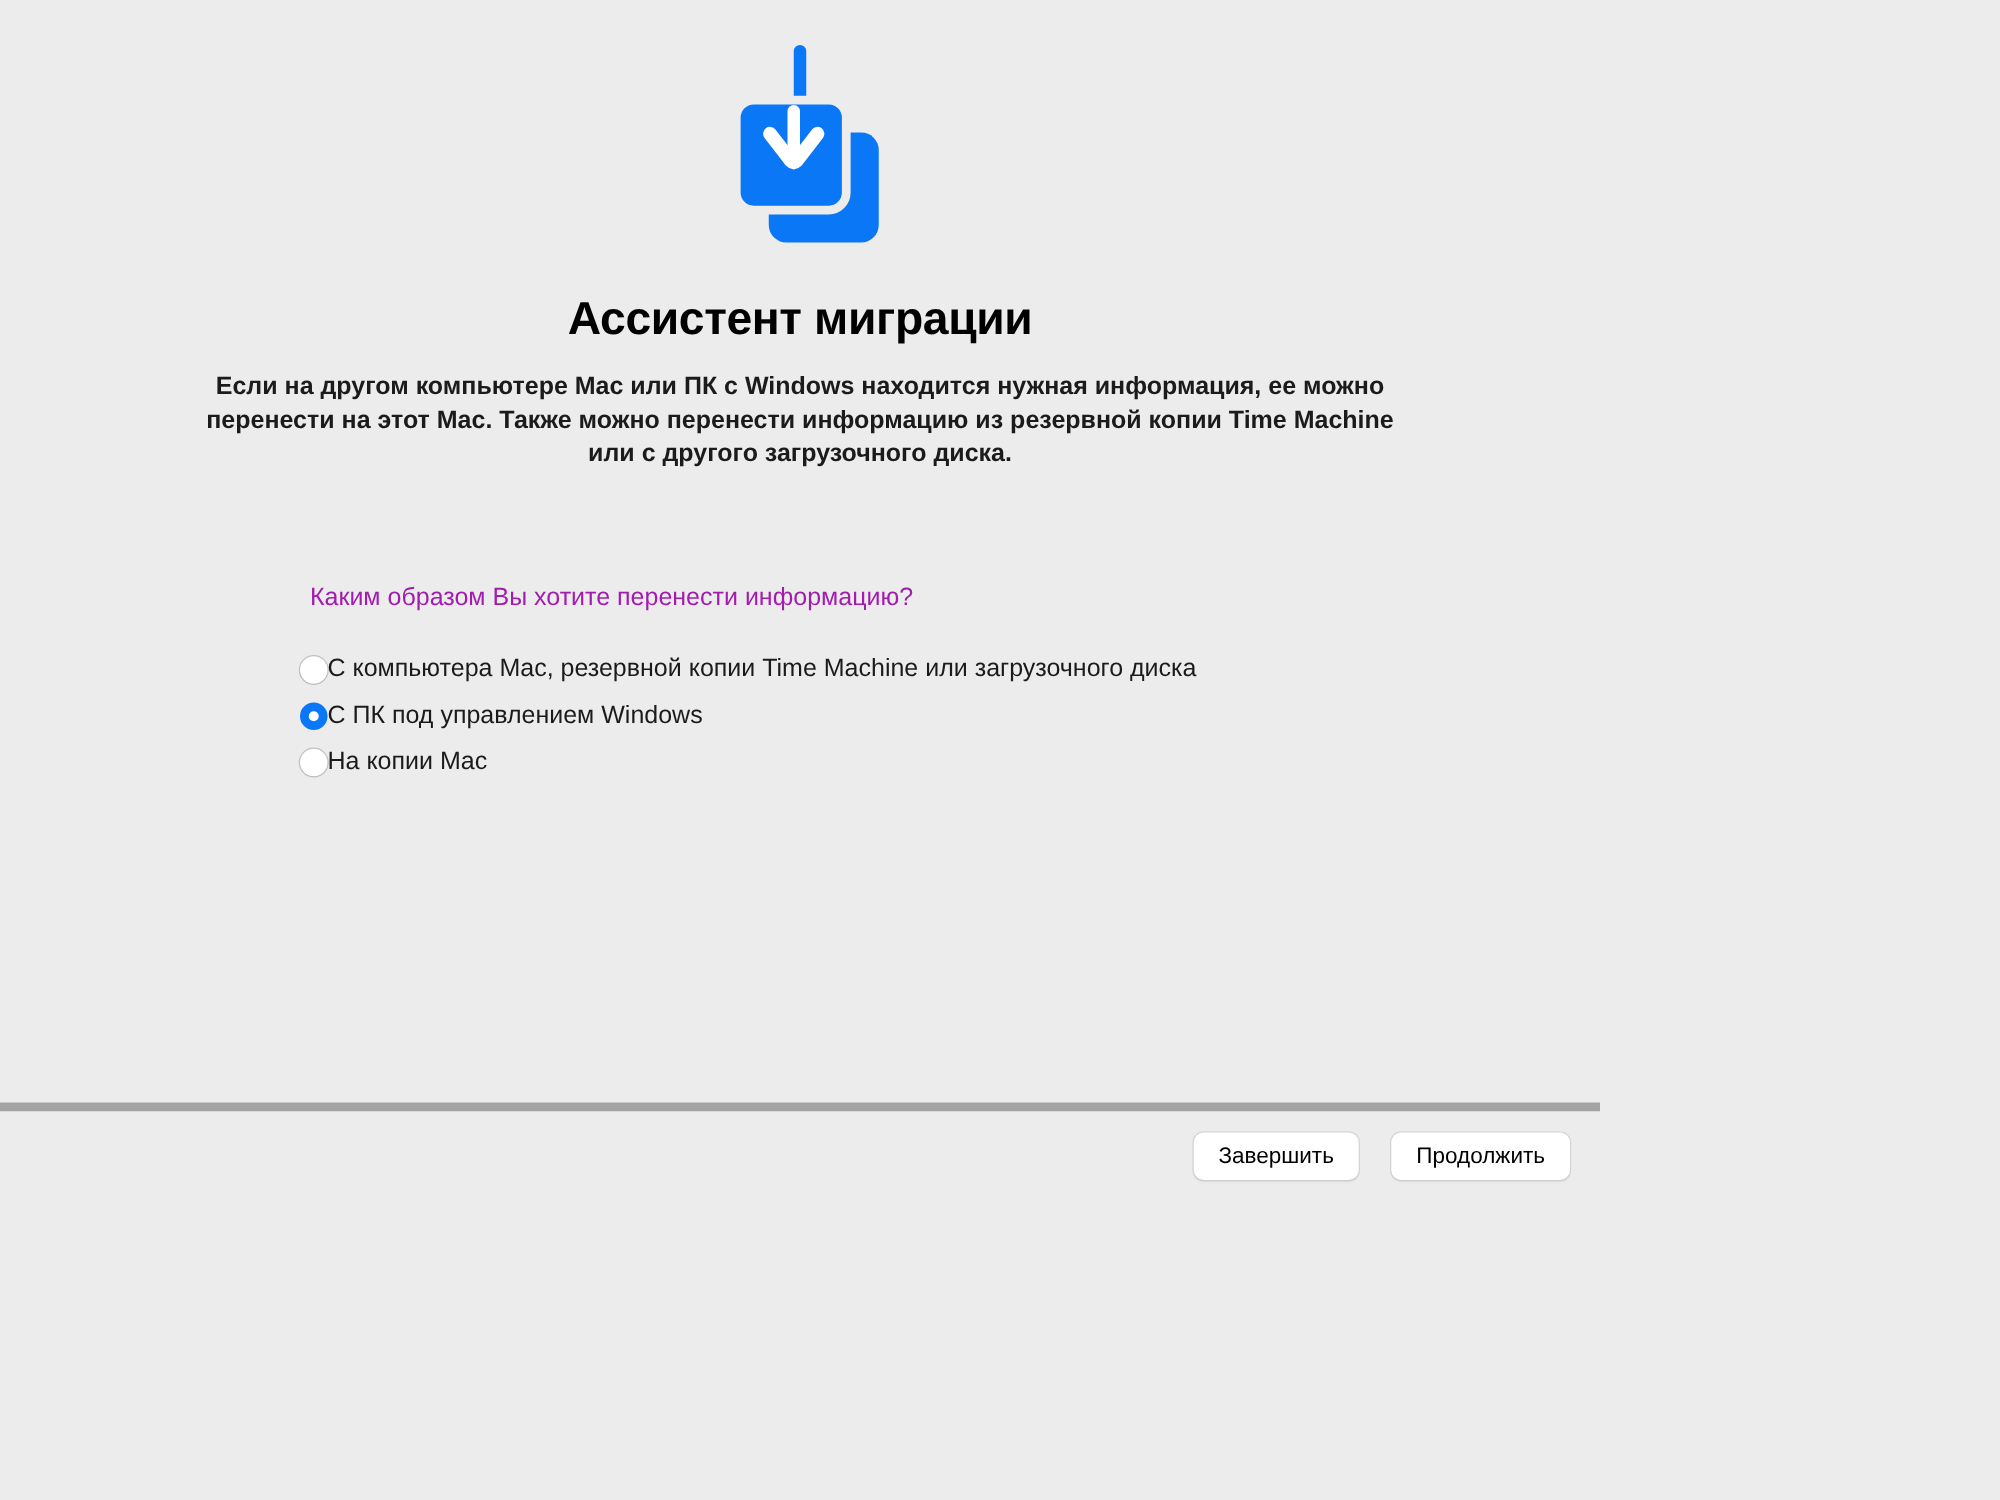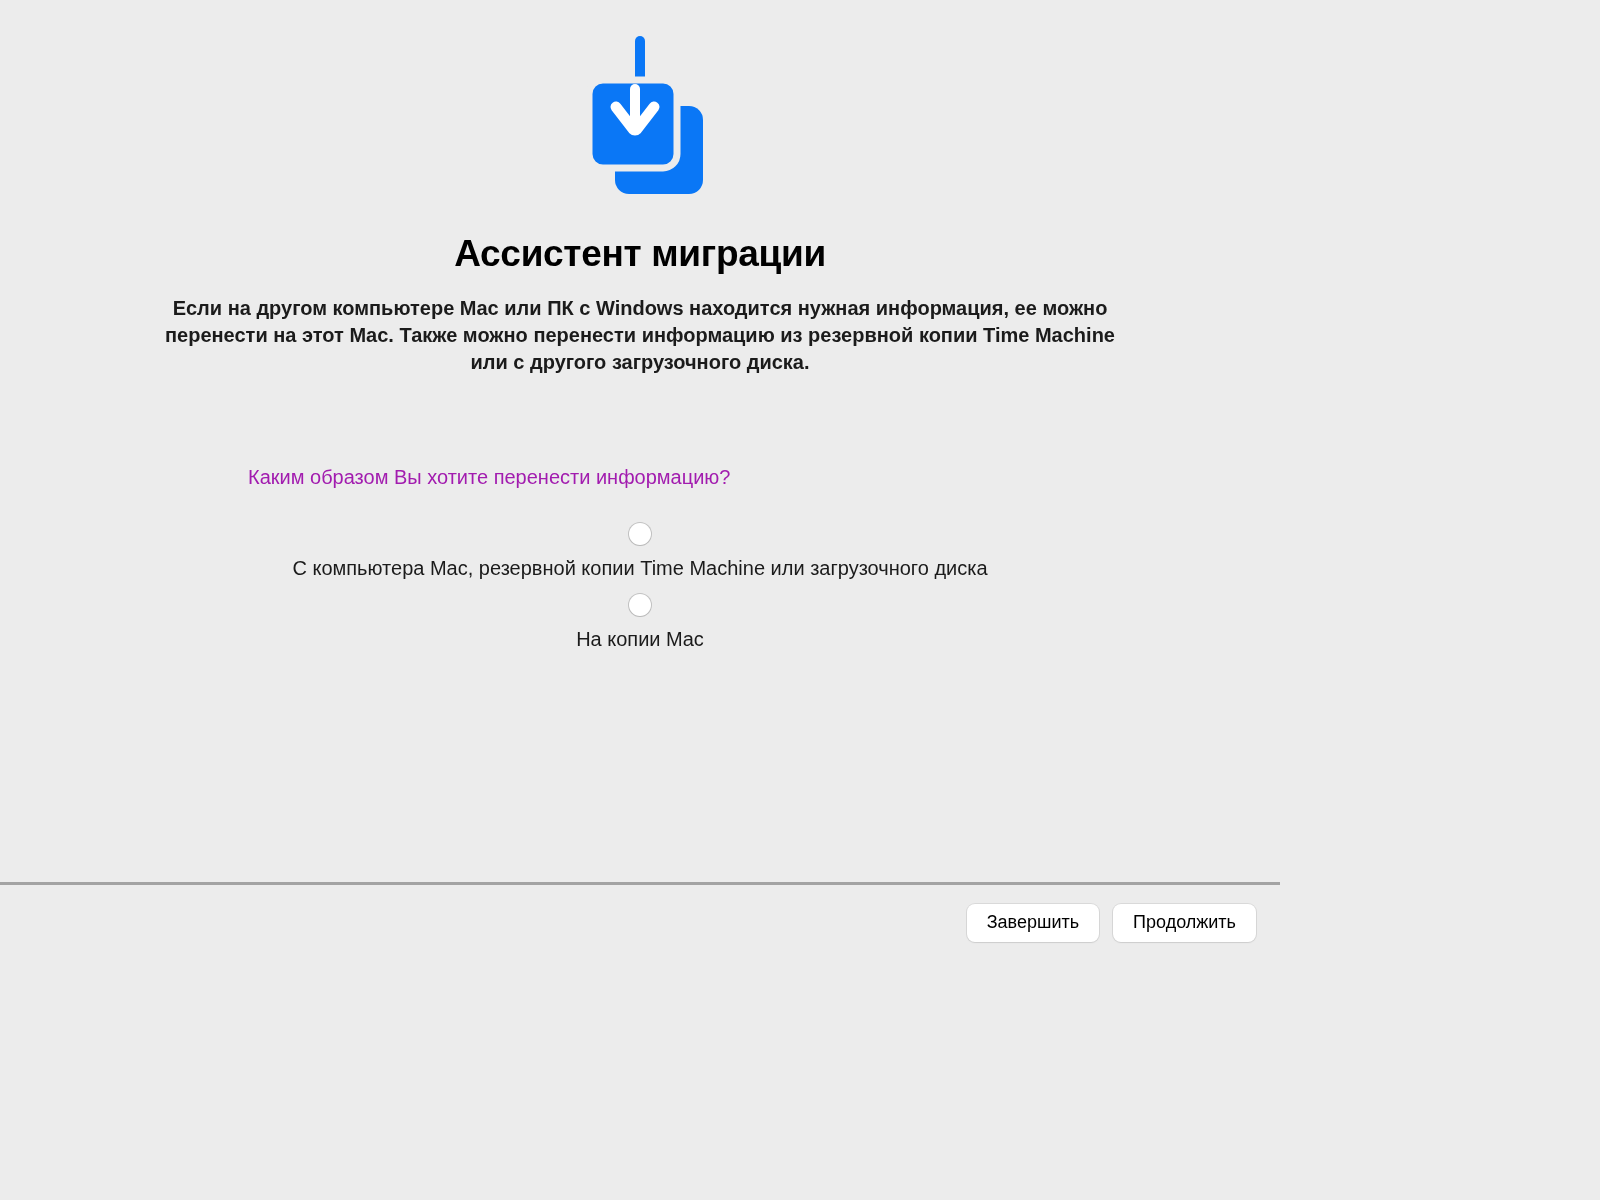--- a/index.html
+++ b/index.html
@@ -54,23 +54,21 @@
       padding-left: 8px;
     }
     .radio-group {
       display: flex;
       flex-direction: column;
       gap: 14px;
     }
     .radio-row {
       display: flex;
       align-items: center;
-      gap: 12px;
       cursor: pointer;
-      flex-direction: column;
     }
     .radio-circle {
       width: 22px;
       height: 22px;
       border-radius: 50%;
       background: #fff;
       box-shadow: 0 0 0 1px rgba(0,0,0,0.18), 0 1px 1px rgba(0,0,0,0.05);
       flex-shrink: 0;
       display: flex;
       align-items: center;
@@ -85,27 +83,27 @@
       width: 8px;
       height: 8px;
       border-radius: 50%;
       background: #fff;
     }
     .radio-label {
       font-size: 20px;
       color: #1b1b1b;
     }
     .footer {
-      border-top: 3px solid #a3a3a3;
+      border-top: 7px solid #a3a3a3;
       height: 78px;
       display: flex;
       align-items: center;
       justify-content: flex-end;
       padding-right: 24px;
-      gap: 14px;
+      gap: 26px;
     }
     .btn {
       height: 38px;
       padding: 0 20px;
       border-radius: 8px;
       background: #fff;
       border: none;
       box-shadow: 0 0 0 1px rgba(0,0,0,0.08), 0 1px 2px rgba(0,0,0,0.06);
       font-size: 18px;
       color: #000;
@@ -136,20 +134,24 @@
 
   <div class="question-block">
     <div class="question">Каким образом Вы хотите перенести информацию?</div>
     <div class="radio-group">
 
       <label class="radio-row">
         <span class="radio-circle"></span>
         <span class="radio-label">С компьютера Mac, резервной копии Time Machine или загрузочного диска</span>
       </label>
 
+      <label class="radio-row">
+        <span class="radio-circle selected"></span>
+        <span class="radio-label">С ПК под управлением Windows</span>
+      </label>
 
       <label class="radio-row">
         <span class="radio-circle"></span>
         <span class="radio-label">На копии Mac</span>
       </label>
 
     </div>
   </div>
 </div>
 

